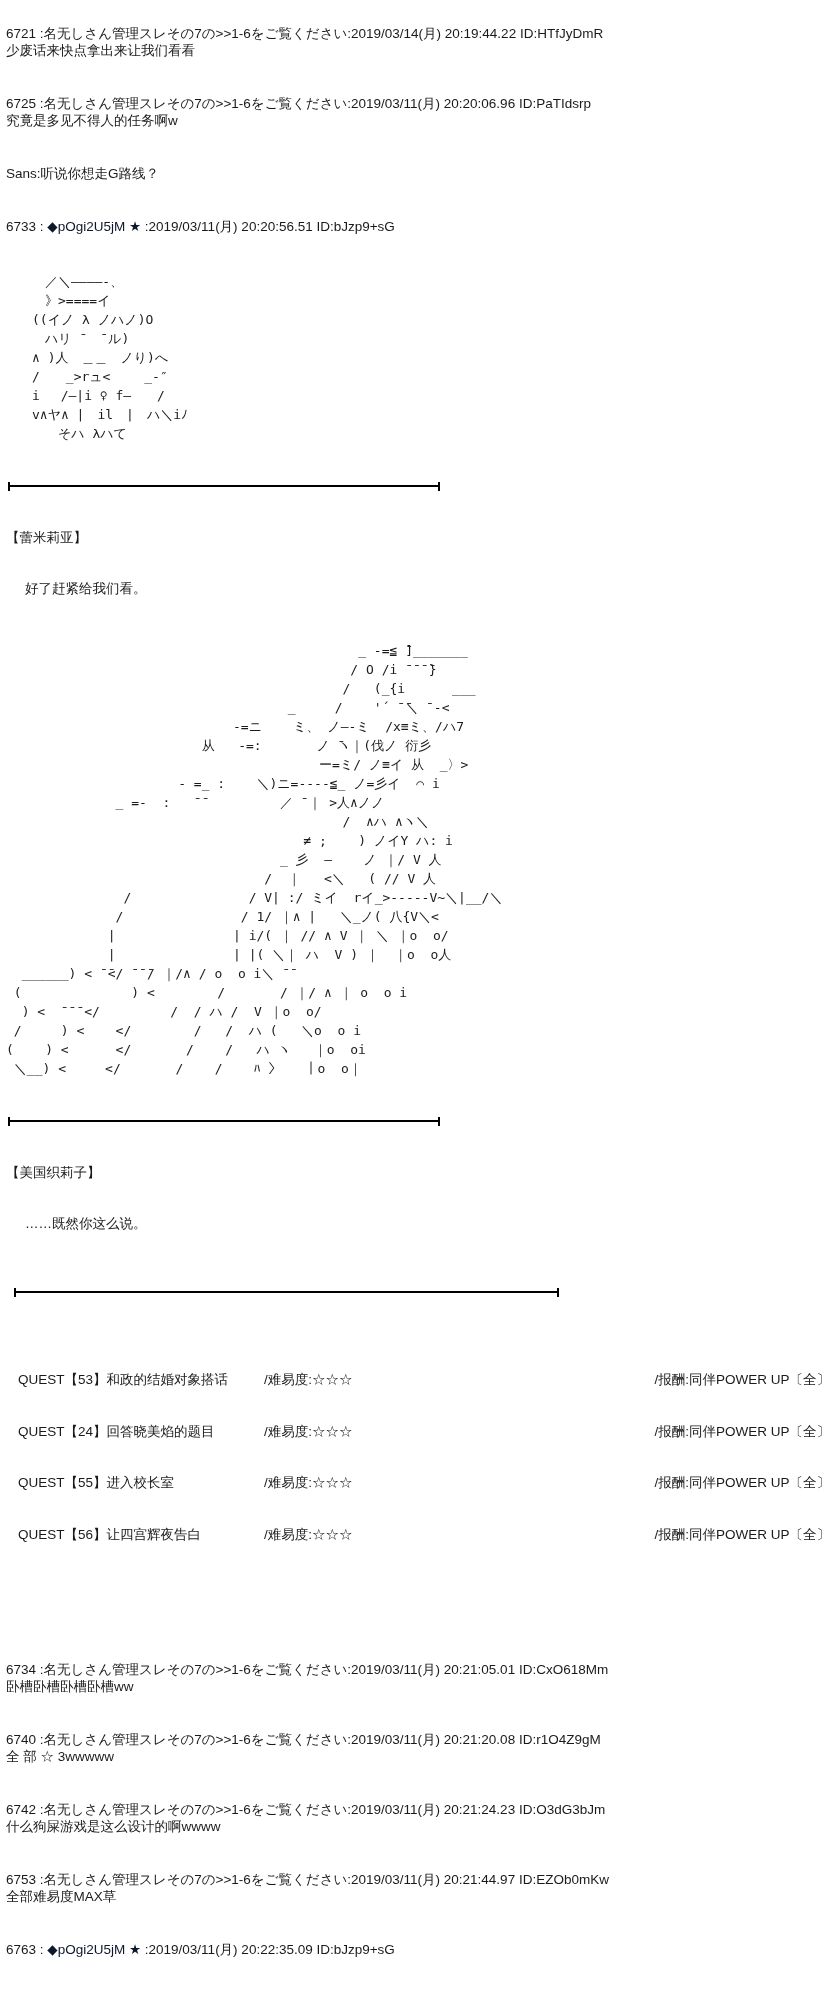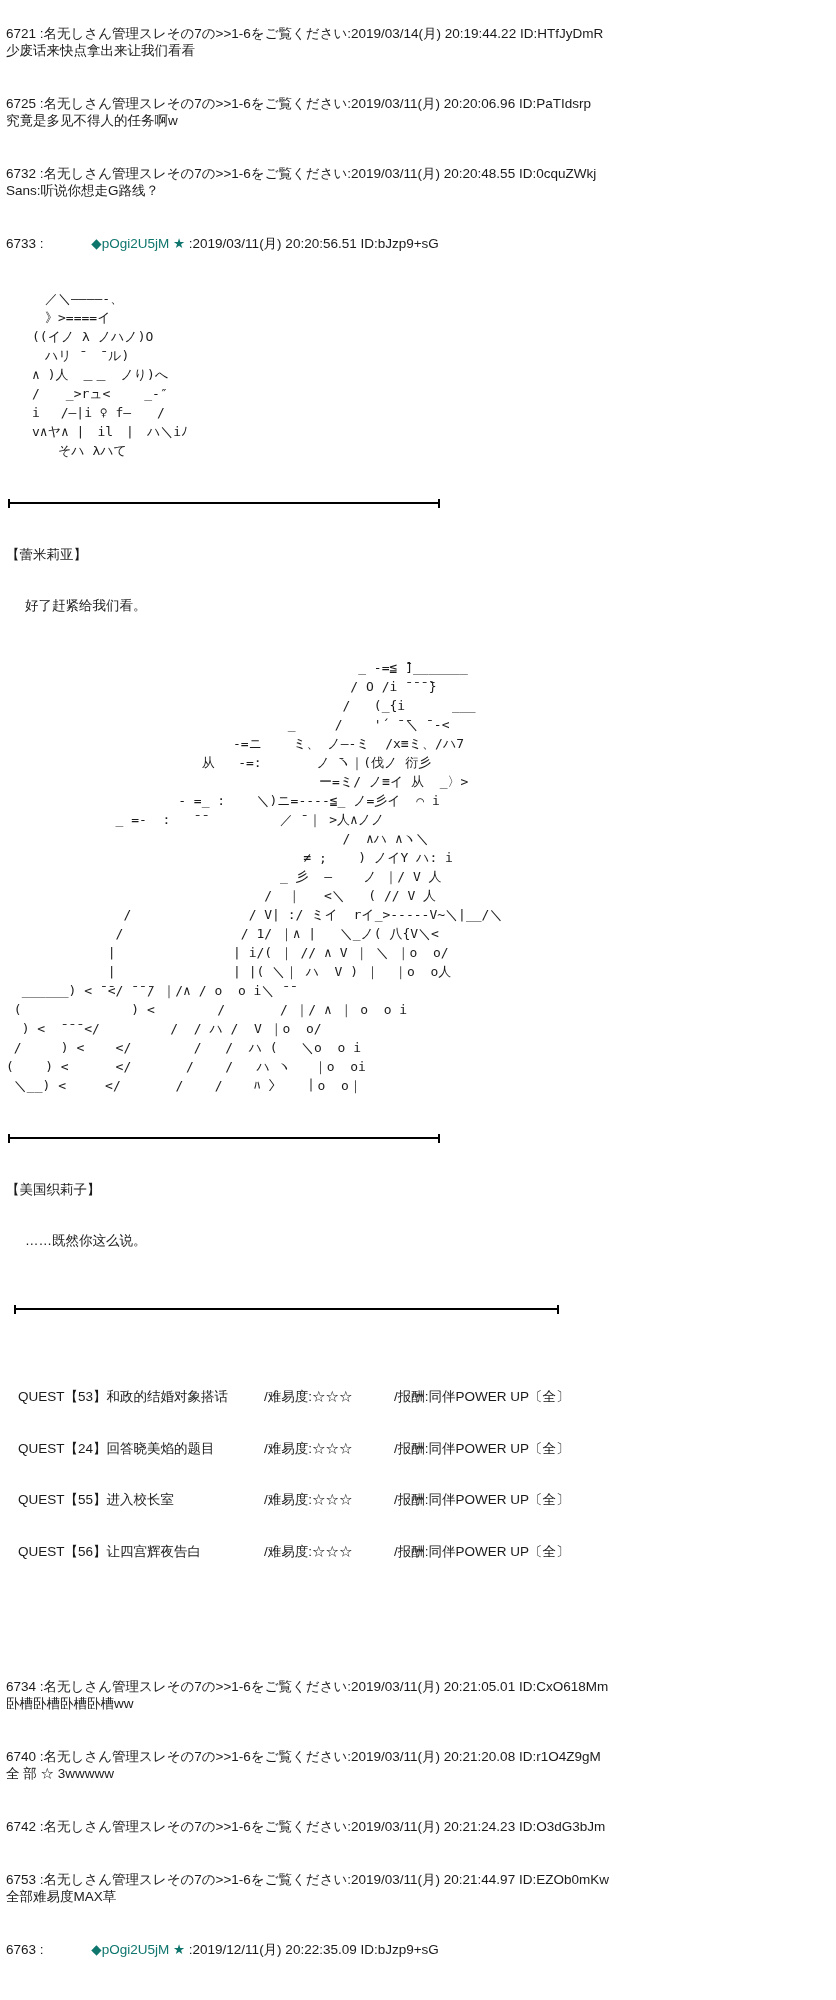--- a/index.html
+++ b/index.html
@@ -8,21 +8,21 @@
     width:836px; height:2000px; overflow:hidden;
     color:#1a1a1a;
     font-family:"Liberation Sans", sans-serif;
     font-size:13.5px;
   }
   .thread { padding:25px 6px 0 6px; }
   .post { margin-bottom:36px; }
   .post-header { line-height:17px; white-space:pre-wrap; }
   .post-body { line-height:17px; white-space:pre-wrap; }
   .post-body .text-line { line-height:17px; }
-  .trip { color:#0f766e;margin-left:44px; }
+  .trip { color:#0f172a; }
   pre.aa {
     font-family:"DejaVu Sans Mono", monospace;
     font-size:13px; line-height:19px;
     margin:3px 0 0 0; white-space:pre;
   }
   pre.aa.big { margin-top:10px; }
   .divider { position:relative; height:9px; margin:5px 0 4px 2px; }
   .divider .line { position:absolute; left:0; right:0; top:3px; border-top:2px solid #000; }
   .divider::before, .divider::after {
     content:""; position:absolute; top:0; width:2px; height:9px; background:#000;
@@ -30,39 +30,38 @@
   .divider::before { left:0; }
   .divider::after { right:0; }
   .divider.w1 { width:432px; }
   .divider.w2 { width:545px; margin-left:8px; margin-top:22px; }
   .label { line-height:17px; }
   .indent { padding-left:19px; line-height:17px; }
   .quests { margin-top:2px; margin-bottom:14px; }
   .quest-row { display:flex; padding-left:12px; line-height:17.5px; }
   .q-title { width:246px; }
   .q-diff  { width:130px; }
-  .q-reward { flex:1; }
+  .q-reward { flex:1;text-align:right; }
 </style>
 </head>
 <body>
 
 <div class="thread">
 
   <article class="post">
     <div class="post-header"><span>6721 :</span><span>名无しさん管理スレその7の&gt;&gt;1-6をご覧ください</span><span>:2019/03/14(月) 20:19:44.22 ID:HTfJyDmR</span></div>
     <div class="post-body"><div class="text-line">少废话来快点拿出来让我们看看</div></div>
   </article>
 
   <article class="post">
     <div class="post-header"><span>6725 :</span><span>名无しさん管理スレその7の&gt;&gt;1-6をご覧ください</span><span>:2019/03/11(月) 20:20:06.96 ID:PaTIdsrp</span></div>
     <div class="post-body"><div class="text-line">究竟是多见不得人的任务啊w</div></div>
   </article>
 
   <article class="post">
-    <div class="post-header"><span>6732 :</span><span>名无しさん管理スレその7の&gt;&gt;1-6をご覧ください</span><span>:2019/03/11(月) 20:20:48.55 ID:0cquZWkj</span></div>
     <div class="post-body"><div class="text-line">Sans:听说你想走G路线？</div></div>
   </article>
 
   <article class="post">
     <div class="post-header"><span>6733 : </span><span class="trip">◆pOgi2U5jM ★</span><span> :2019/03/11(月) 20:20:56.51 ID:bJzp9+sG</span></div>
     <div class="post-body">
       <pre class="aa">　　　／＼――――-、
 　　　》&gt;====イ
 　　((イノ λ ノハノ)O
 　　　ハリ ̄　 ̄ ル)
@@ -123,27 +122,28 @@
     <div class="post-body"><div class="text-line">卧槽卧槽卧槽卧槽ww</div></div>
   </article>
 
   <article class="post">
     <div class="post-header"><span>6740 :</span><span>名无しさん管理スレその7の&gt;&gt;1-6をご覧ください</span><span>:2019/03/11(月) 20:21:20.08 ID:r1O4Z9gM</span></div>
     <div class="post-body"><div class="text-line">全 部 ☆ 3wwwww</div></div>
   </article>
 
   <article class="post">
     <div class="post-header"><span>6742 :</span><span>名无しさん管理スレその7の&gt;&gt;1-6をご覧ください</span><span>:2019/03/11(月) 20:21:24.23 ID:O3dG3bJm</span></div>
+    <div class="post-body"><div class="text-line">什么狗屎游戏是这么设计的啊wwww</div></div>
   </article>
 
   <article class="post">
     <div class="post-header"><span>6753 :</span><span>名无しさん管理スレその7の&gt;&gt;1-6をご覧ください</span><span>:2019/03/11(月) 20:21:44.97 ID:EZOb0mKw</span></div>
     <div class="post-body"><div class="text-line">全部难易度MAX草</div></div>
   </article>
 
   <article class="post">
-    <div class="post-header"><span>6763 : </span><span class="trip">◆pOgi2U5jM ★</span><span> :2019/12/11(月) 20:22:35.09 ID:bJzp9+sG</span></div>
+    <div class="post-header"><span>6763 : </span><span class="trip">◆pOgi2U5jM ★</span><span> :2019/03/11(月) 20:22:35.09 ID:bJzp9+sG</span></div>
     <div class="post-body">
       
     </div>
   </article>
 
 </div>
 
 </body></html>

